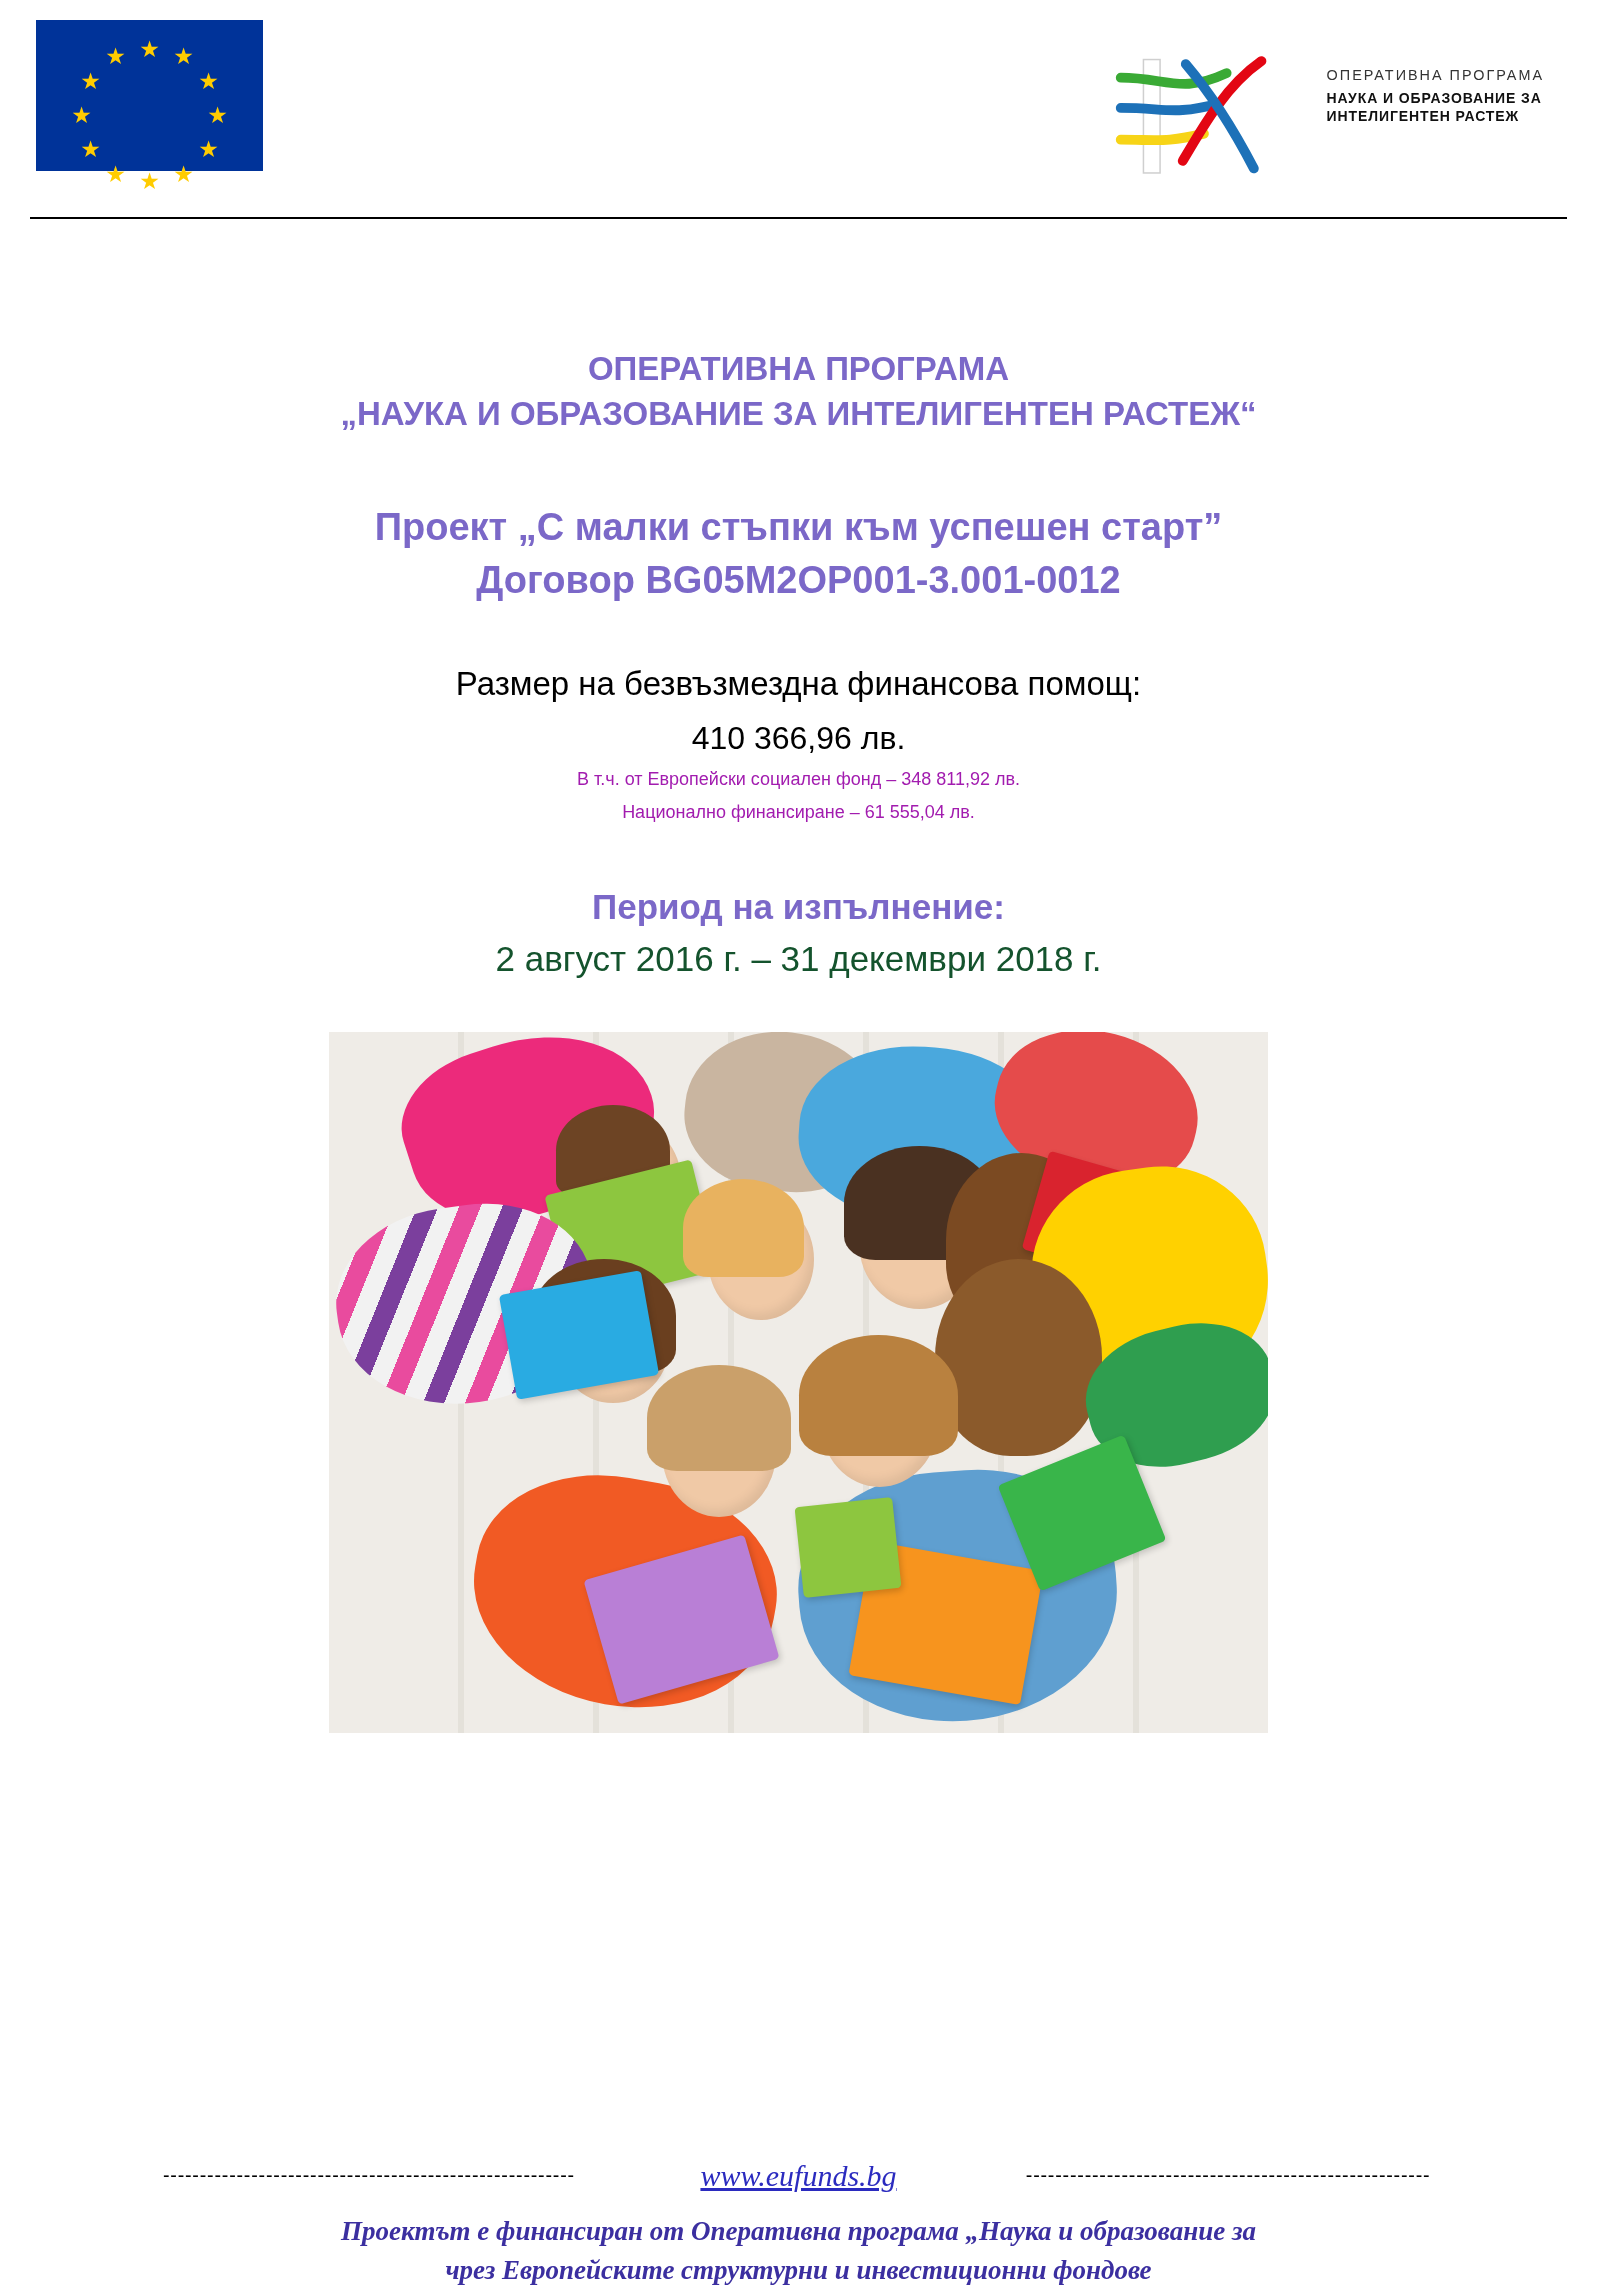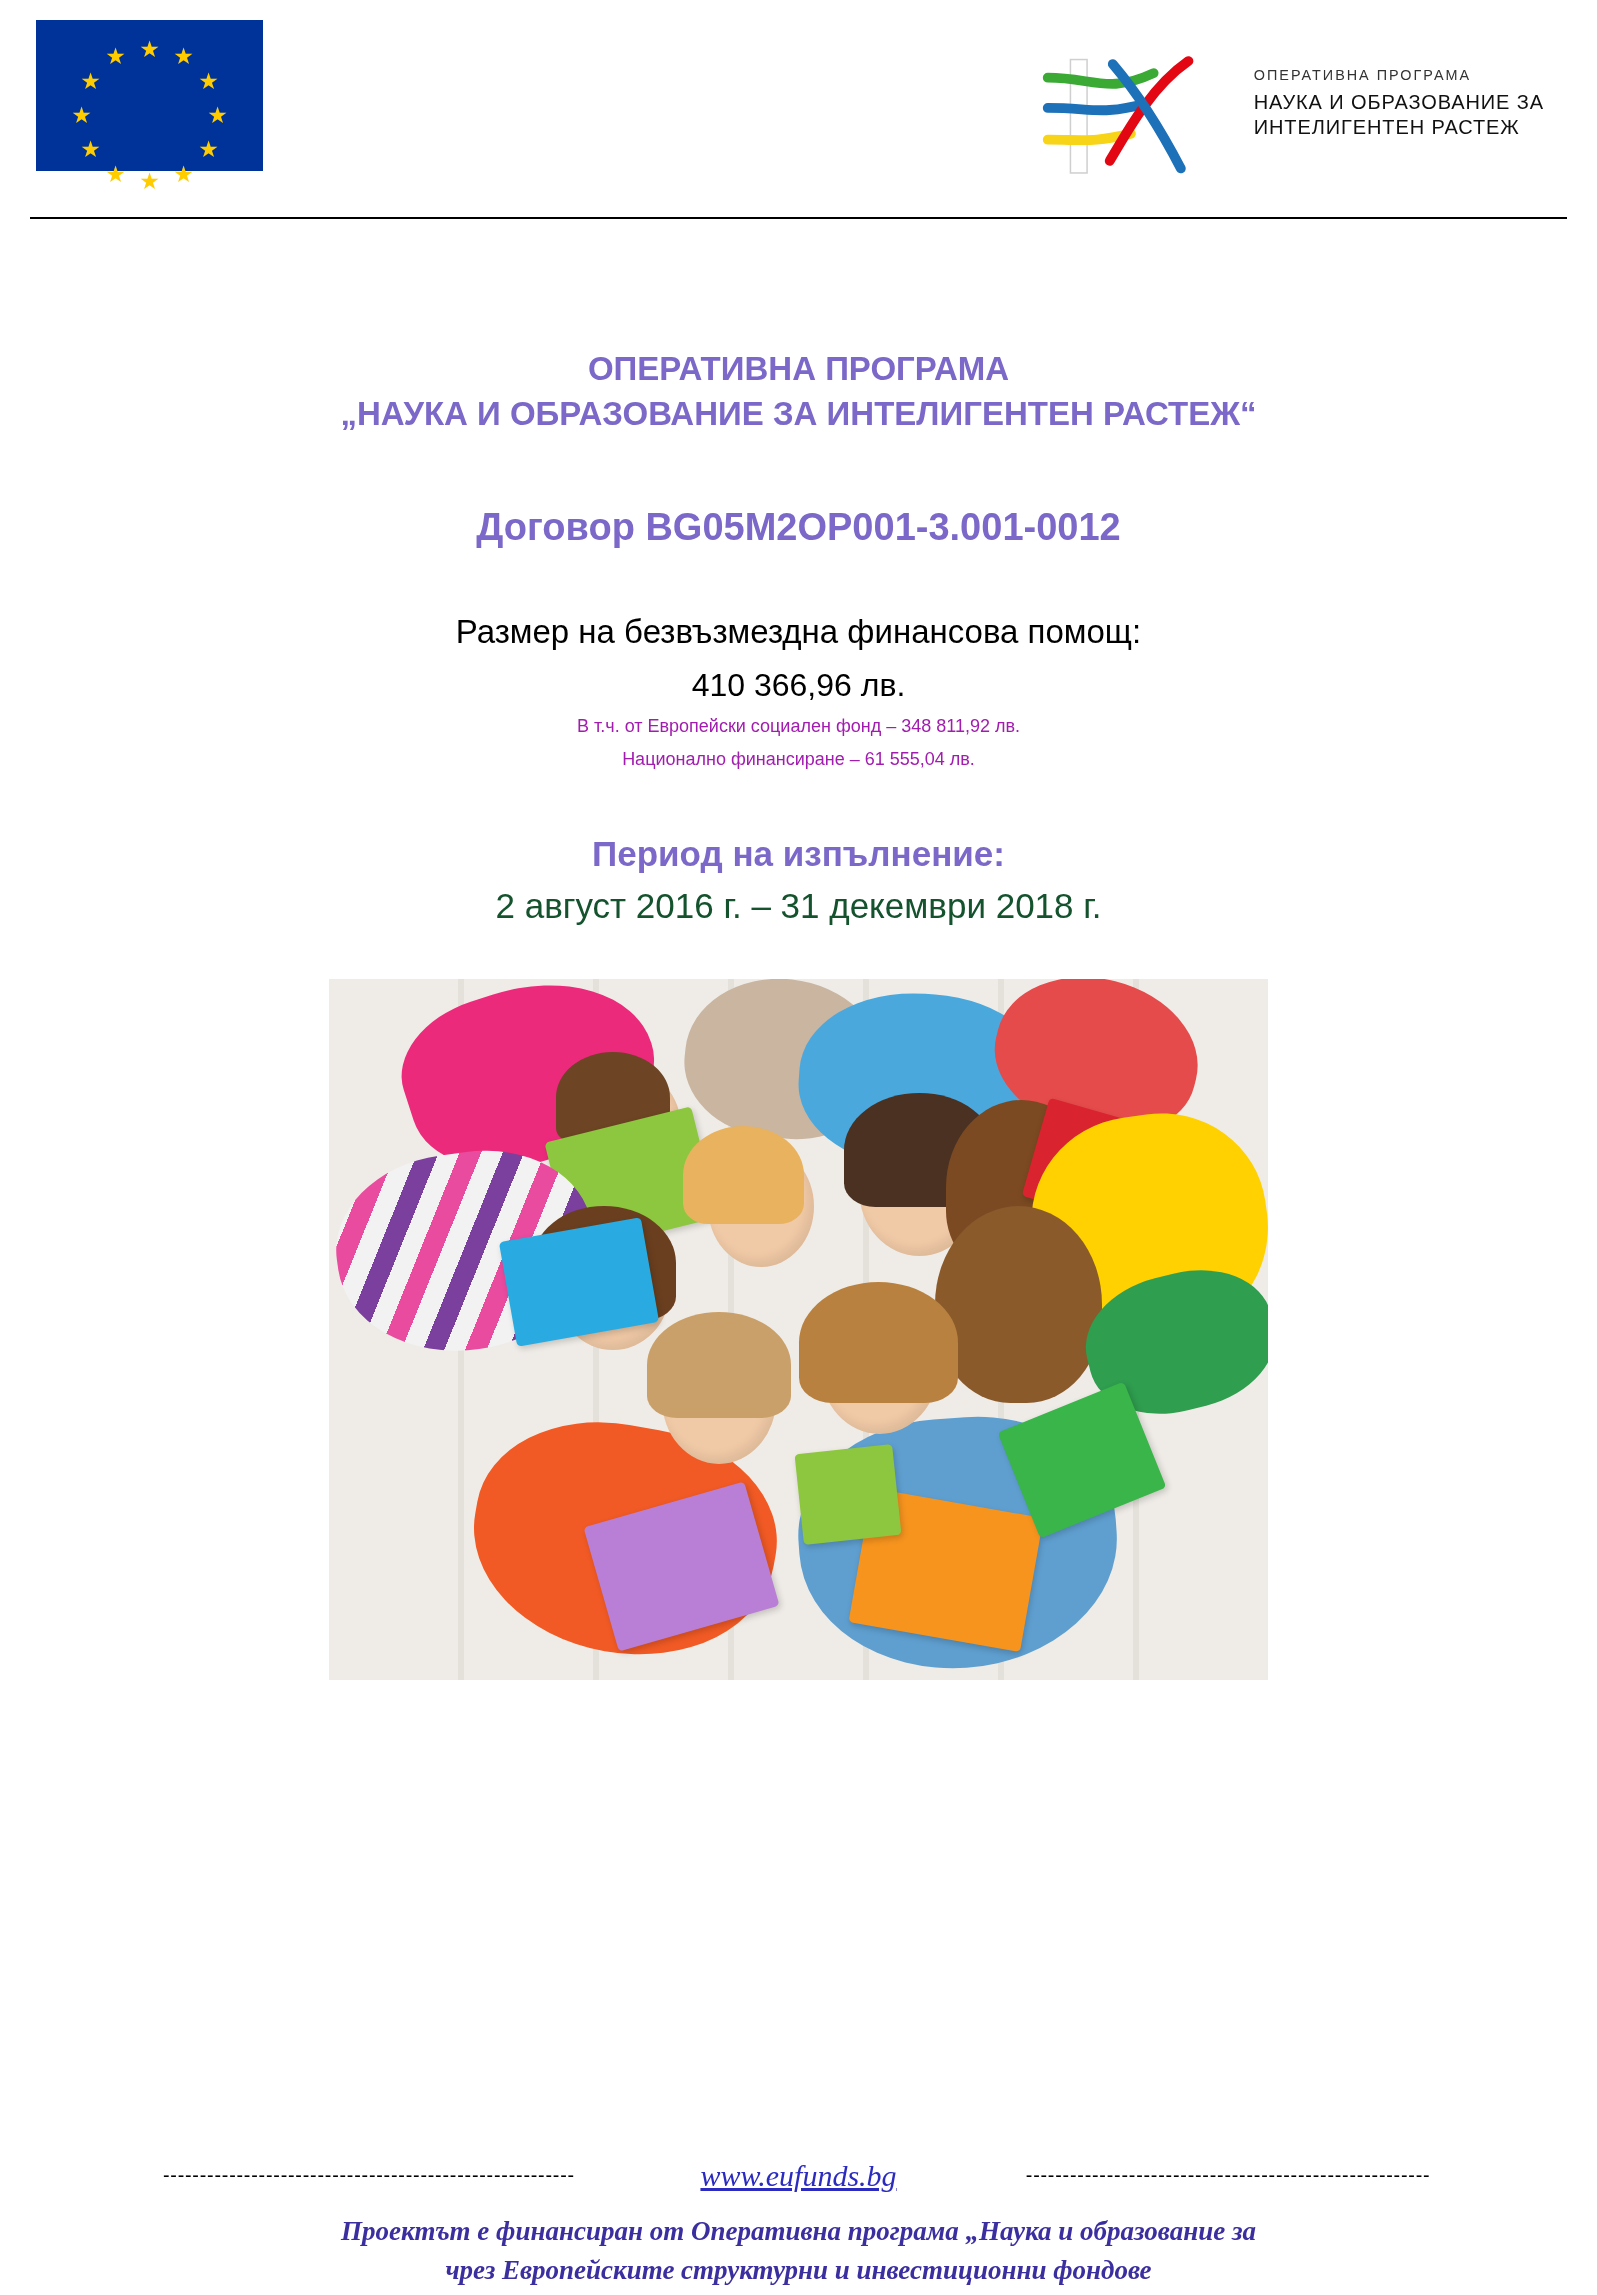--- a/index.html
+++ b/index.html
@@ -81,22 +81,22 @@
   .op-text {
     padding-top: 12px;
   }
   .op-small {
     font-size: 14.4px;
     letter-spacing: 2px;
     color: #333;
     margin-bottom: 7.6px;
   }
   .op-big {
-    font-size: 20px;
-    font-weight: normal;
+    font-size: 14px;
+    font-weight: bold;
     letter-spacing: 0.9px;
     color: #111;
     line-height: 1.26;
   }
   .header-rule {
     position: absolute;
     left: 30px;
     right: 30px;
     bottom: 1.5px;
     border-bottom: 2.3px solid #000;
@@ -280,20 +280,21 @@
 </div>
 
 <div class="main">
 
   <div class="op-program">
     <div>ОПЕРАТИВНА ПРОГРАМА</div>
     <div>„НАУКА И ОБРАЗОВАНИЕ ЗА ИНТЕЛИГЕНТЕН РАСТЕЖ“</div>
   </div>
 
   <div class="project-line">
+    <div>Проект „С малки стъпки към успешен старт”</div>
     <div>Договор  BG05M2OP001-3.001-0012</div>
   </div>
 
   <div class="grant-title">Размер на безвъзмездна финансова помощ:</div>
   <div class="grant-amount">410 366,96 лв.</div>
   <div class="grant-row">В т.ч. от Европейски социален фонд – 348 811,92 лв.</div>
   <div class="grant-row">Национално финансиране – 61 555,04 лв.</div>
 
   <div class="period-title">Период на изпълнение:</div>
   <div class="period-dates">2 август 2016 г. – 31 декември 2018 г.</div>

